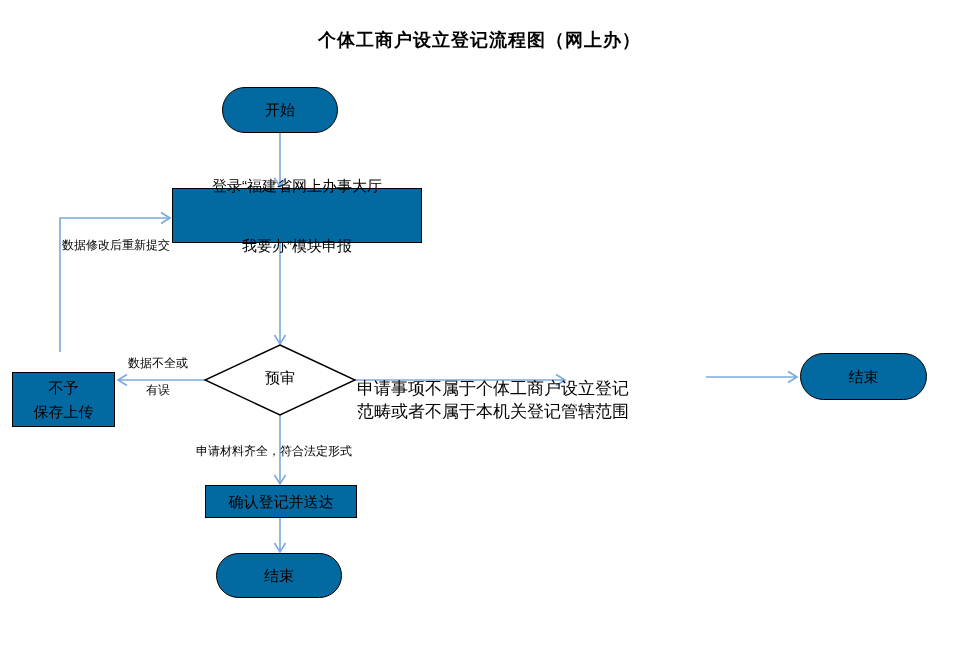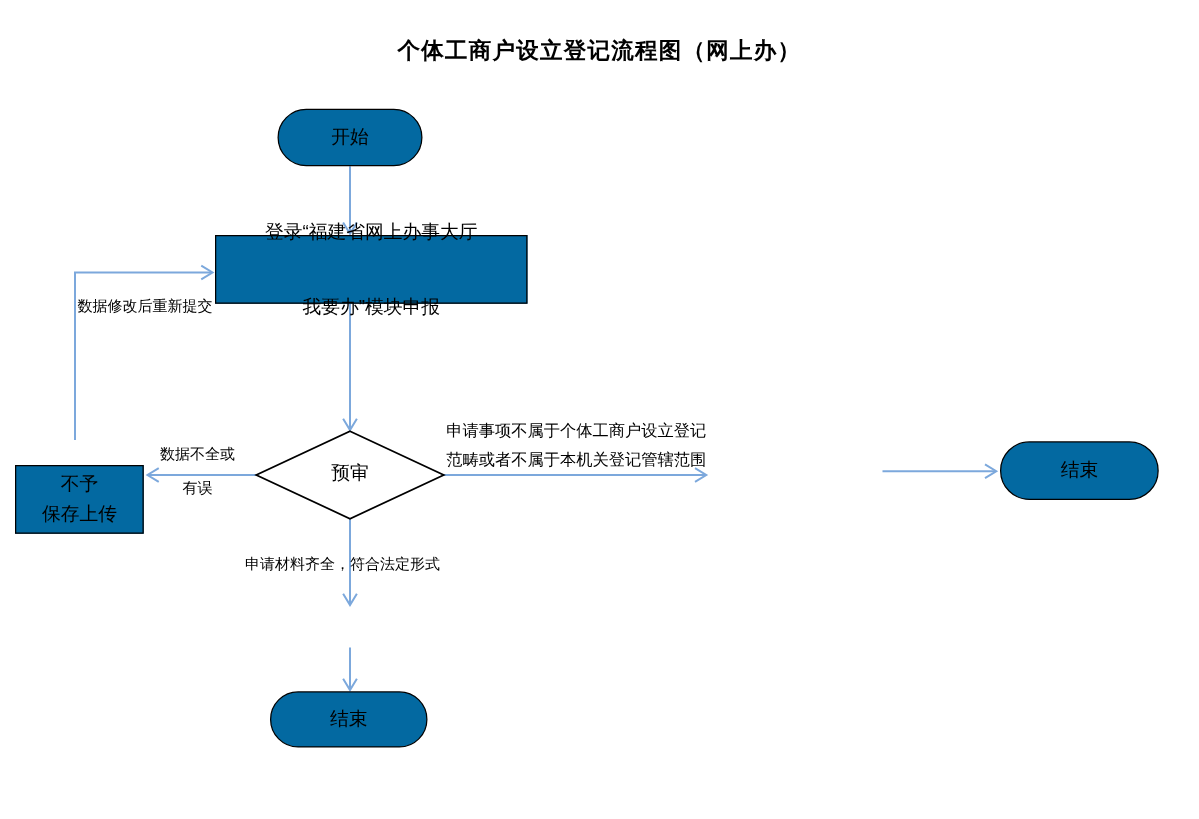--- a/index.html
+++ b/index.html
@@ -46,21 +46,21 @@
     background: transparent;
     border: none;
   }
   .edge-label {
     position: absolute;
     font-size: 12px;
     line-height: 15px;
     white-space: nowrap;
     text-align: center;
   }
-  .edge-label.md { font-size: 13px; line-height: 16px; }
+  .edge-label.md { font-size: 17px; line-height: 16px; margin-top: 44px; }
 </style>
 </head>
 <body>
 
 <div id="canvas">
 
   <svg id="connectors" viewBox="0 0 959 655" xmlns="http://www.w3.org/2000/svg">
     <g stroke="#7ca8dc" stroke-width="1.6" fill="none">
 
       <g>
@@ -123,20 +123,23 @@
   <div class="shape" style="left:12px; top:353px; width:103px; height:55px;margin-top:19px;">
     <div>不予</div>
     <div>保存上传</div>
   </div>
 
 
   <div class="shape oval" style="left:800px; top:353px; width:127px; height:47px;">
     <span>结束</span>
   </div>
 
+  <div class="shape" style="left:205px; top:485px; width:152px; height:33px;">
+    <span>确认登记并送达</span>
+  </div>
 
   <div class="shape oval" style="left:216px; top:553px; width:126px; height:45px;">
     <span>结束</span>
   </div>
 
   <div class="edge-label" style="left:56px; top:194px; width:120px;margin-top:44px;">数据修改后重新提交</div>
 
   <div class="edge-label" style="left:122px; top:356px; width:72px;text-align:center;">数据不全或</div>
   <div class="edge-label" style="left:122px; top:383px; width:72px;">有误</div>
 

